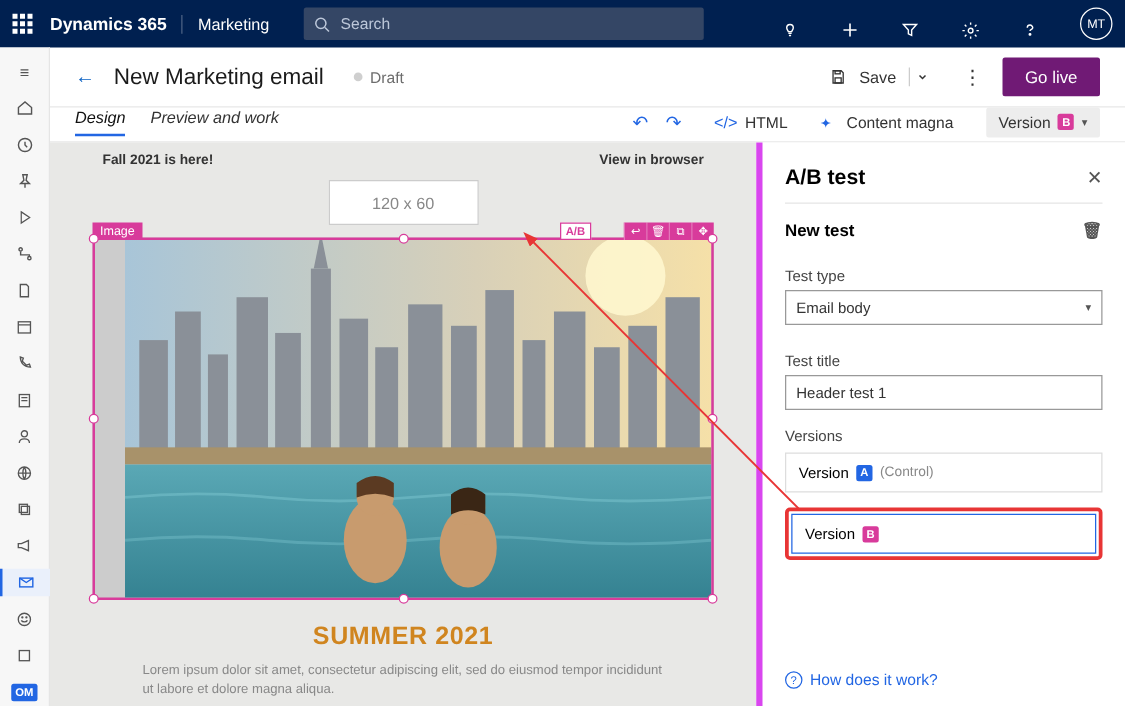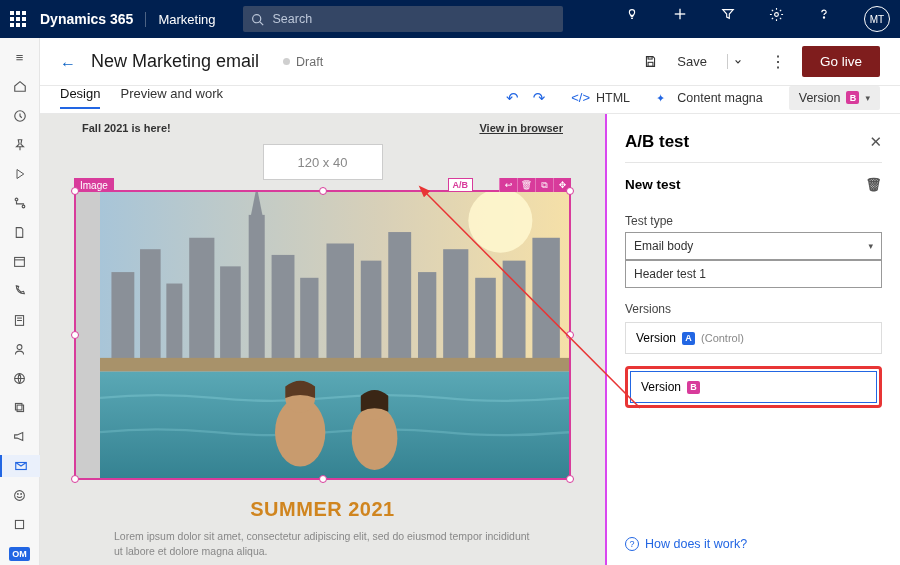--- a/index.html
+++ b/index.html
@@ -5,81 +5,81 @@
   * { box-sizing: border-box; margin: 0; padding: 0; font-family: "Segoe UI", Arial, sans-serif; }
   body { width: 900px; height: 565px; overflow: hidden; background: #fff; position: relative; }
 
   
   .topbar { height: 38px; background: #002050; display: flex; align-items: center; color: #fff; padding: 0 10px; }
   .waffle { width: 16px; height: 16px; display: grid; grid-template-columns: repeat(3,4px); grid-template-rows: repeat(3,4px); gap: 2px; margin-right: 14px; }
   .waffle div { background: #fff; }
   .brand { font-size: 14px; font-weight: 600; }
   .brand-sub { font-size: 13px; margin-left: 12px; padding-left: 12px; border-left: 1px solid rgba(255,255,255,.3); }
   .searchbar { margin-left: 28px; width: 320px; height: 26px; background: #344665; border-radius: 2px; display: flex; align-items: center; padding: 0 8px; color: #bcc7d9; font-size: 12.5px; gap: 8px; }
-  .top-icons { margin-left: auto; display: flex; align-items: flex-start; gap: 32px; }
+  .top-icons { margin-left: auto; display: flex; align-items: flex-end; gap: 32px; }
   .top-icons .ic { width: 16px; height: 16px; display: flex; align-items: center; justify-content: center; color: #fff; }
   .avatar { width: 26px; height: 26px; border-radius: 50%; border: 1px solid #fff; display: flex; align-items: center; justify-content: center; font-size: 10px; }
 
   
   .pagehead { position: absolute; left: 40px; right: 0; top: 38px; height: 48px; display: flex; align-items: center; padding: 0 20px; border-bottom: 1px solid #e8e8e8; }
   .back-arrow { color: #0b62c4; margin-right: 15px; font-size: 16px; }
   .page-title { font-size: 18px; font-weight: 500; color: #1b1b1b; }
   .status-dot { width: 7px; height: 7px; border-radius: 50%; background: #cfcfcf; margin: 0 6px 0 24px; }
   .status-text { font-size: 12.5px; color: #6d6d6d; }
   .head-right { margin-left: auto; display: flex; align-items: center; gap: 10px; }
-  .save-btn { display: flex; align-items: center; gap: 20px; font-size: 13px; color: #333; padding: 4px 6px; text-align: center; }
+  .save-btn { display: flex; align-items: center; gap: 10px; font-size: 13px; color: #333; padding: 4px 6px; text-align: center; }
   .save-split { border-left: 1px solid #ccc; padding: 0 6px; color: #333; }
   .dots { font-size: 16px; color: #333; padding: 0 6px; }
-  .golive { background: #7f1d1d; color: #fff; font-size: 13.5px; padding: 8px 18px; border-radius: 2px; }
+  .golive { background: #701a75; color: #fff; font-size: 13.5px; padding: 8px 18px; border-radius: 2px; }
 
   
   .tabsrow { position: absolute; left: 40px; right: 0; top: 86px; height: 28px; display: flex; align-items: center; padding: 0 20px 4px; border-bottom: 1px solid #e8e8e8; font-size: 13px; }
   .tabs { display: flex; gap: 20px; }
-  .tab { color: #333; padding-bottom: 6px; }
+  .tab { color: #333; padding-bottom: 6px; font-style: italic; }
   .tab.active { color: #111; border-bottom: 2px solid #2266e3; font-weight: 500; }
   .tb-right { margin-left: auto; display: flex; align-items: center; gap: 26px; color: #333; }
   .tb-icns { display: flex; gap: 14px; color: #2266e3; font-size: 15px; }
   .html-link { display: flex; align-items: center; gap: 6px; font-size: 12.5px; }
   .html-link .code { color: #2266e3; font-size: 13px; }
   .content-ideas-ic::before { content: "✦"; color: #2266e3; margin-right: 6px; font-size: 11px; }
   .ver-dd { background: #ededed; padding: 5px 10px; border-radius: 2px; display: flex; align-items: center; gap: 6px; font-size: 12.5px; }
   .ver-badge-b { width: 13px; height: 13px; border-radius: 2px; background: #d83b9b; color: #fff; font-size: 9px; font-weight: 700; display: inline-flex; align-items: center; justify-content: center; }
   .ver-badge-a { width: 13px; height: 13px; border-radius: 2px; background: #2266e3; color: #fff; font-size: 9px; font-weight: 700; display: inline-flex; align-items: center; justify-content: center; }
 
   
   .leftrail { position: absolute; left: 0; top: 38px; bottom: 0; width: 40px; background: #f7f7f7; border-right: 1px solid #e5e5e5; display: flex; flex-direction: column; align-items: center; padding-top: 8px; gap: 7px; }
   .rail-ic { width: 24px; height: 24px; display: flex; align-items: center; justify-content: center; color: #555; font-size: 13px; position: relative; }
   .rail-ic.active { color: #2266e3; border-left: 2px solid #2266e3; background: #eaf0fb; width: 40px; padding-left: 0; }
   .om-badge { background: #2266e3; color: #fff; font-size: 9px; font-weight: 600; padding: 2px 3px; border-radius: 2px; }
 
   
   .canvas-wrap { position: absolute; left: 40px; top: 114px; right: 295px; bottom: 0; background: #e8e8e6; padding: 8px 34px; overflow: hidden; }
   .email-top { display: flex; justify-content: space-between; font-size: 11px; font-weight: 700; color: #333; padding: 0 8px 6px; }
-  .email-top a { text-decoration: underline; }
+  .email-top a { }
   .logo-placeholder { width: 120px; height: 36px; background: #fff; border: 1px solid #ccc; display: flex; align-items: center; justify-content: center; font-size: 13px; color: #888; margin: 4px auto 10px; }
   .sel-box { position: relative; border: 2px solid #d83b9b; background: #ccc; height: 290px; padding-left: 24px; }
   .sel-label { position: absolute; top: -14px; left: -2px; background: #d83b9b; color: #fff; font-size: 10px; padding: 1px 6px; height: 14px; display: flex; align-items: center; }
   .sel-toolbar { position: absolute; top: -14px; right: -2px; height: 14px; display: flex; background: #d83b9b; }
   .sel-toolbar .tb { width: 18px; display: flex; align-items: center; justify-content: center; color: #fff; font-size: 9px; border-left: 1px solid rgba(255,255,255,.3); }
   .ab-chip { position: absolute; top: -14px; right: 96px; height: 14px; background: #fff; border: 1px solid #d83b9b; color: #d83b9b; font-size: 9px; font-weight: 700; padding: 0 4px; display: flex; align-items: center; }
   .handle { position: absolute; width: 8px; height: 8px; background: #fff; border: 1px solid #d83b9b; border-radius: 50%; }
   .h-t { top: -5px; left: calc(50% - 4px); }
   .h-b { bottom: -5px; left: calc(50% - 4px); }
   .h-l { top: calc(50% - 4px); left: -5px; }
   .h-r { top: calc(50% - 4px); right: -5px; }
   .h-tl { top: -5px; left: -5px; }
   .h-tr { top: -5px; right: -5px; }
   .h-bl { bottom: -5px; left: -5px; }
   .h-br { bottom: -5px; right: -5px; }
   .hero { width: 100%; height: 100%; display: block; }
   .heading { text-align: center; font-size: 20px; font-weight: 800; color: #d0851f; margin-top: 18px; letter-spacing: .5px; }
   .lorem { text-align: left; font-size: 10.5px; color: #888; line-height: 1.4; padding: 8px 40px 0; }
 
   
-  .rightpanel { position: absolute; right: 0; top: 114px; width: 295px; bottom: 0; background: #fff; border-left: 2px solid #d946ef; padding: 18px 18px 14px; }
+  .rightpanel { position: absolute; right: 0; top: 114px; width: 295px; bottom: 0; background: #fff; border-left: 5px solid #d946ef; padding: 18px 18px 14px; }
   .rp-title { font-size: 17px; font-weight: 600; display: flex; justify-content: space-between; align-items: center; padding-bottom: 10px; border-bottom: 1px solid #e5e5e5; }
   .rp-sub { display: flex; justify-content: space-between; align-items: center; font-size: 13.5px; font-weight: 600; margin: 14px 0 8px; }
   .trash { color: #555; font-size: 13px; }
   .fld-label { font-size: 12px; color: #444; margin-top: 22px; margin-bottom: 4px; }
   .select, .input { width: 100%; height: 28px; border: 1px solid #999; font-size: 12px; padding: 0 8px; display: flex; align-items: center; justify-content: space-between; color: #333; }
   .versions-label { font-size: 12px; color: #444; margin-top: 14px; margin-bottom: 6px; }
   .ver-row { border: 1px solid #ddd; padding: 8px 10px; font-size: 12px; display: flex; align-items: center; gap: 6px; margin-bottom: 0; }
   .ver-row.selected { border: 3px solid #e83535; border-radius: 4px; margin-top: 12px; }
   .ver-row.selected-inner { border: 1px solid #2266e3; margin: 2px; }
   .control-tag { color: #888; font-size: 11px; }
@@ -299,21 +299,21 @@
       <span class="chev">▾</span>
     </div>
   </div>
 </div>
 
 <div class="canvas-wrap">
   <div class="email-top">
     <span>Fall 2021 is here!</span>
     <a>View in browser</a>
   </div>
-  <div class="logo-placeholder">120 x 40</div>
+  <div class="logo-placeholder">120 x 60</div>
   <div class="sel-box">
     <span class="sel-label">Image</span>
     <span class="ab-chip">A/B</span>
     <div class="sel-toolbar">
       <span class="tb">↩</span>
       <span class="tb">🗑</span>
       <span class="tb">⧉</span>
       <span class="tb">✥</span>
     </div>
     <svg class="hero" viewBox="0 0 410 290" preserveAspectRatio="xMidYMid slice">
@@ -387,20 +387,21 @@
   </div>
   <div class="rp-sub">
     <span>New test</span>
     <span class="trash">🗑</span>
   </div>
   <div class="fld-label">Test type</div>
   <div class="select">
     <span>Email body</span>
     <span class="chev">▾</span>
   </div>
+  <div class="fld-label">Test title</div>
   <div class="input">
     <span>Header test 1</span>
   </div>
   <div class="versions-label">Versions</div>
   <div class="ver-row">
     <span>Version</span>
     <span class="ver-badge-a">A</span>
     <span class="control-tag">(Control)</span>
   </div>
   <div class="ver-row selected" style="padding:0">

